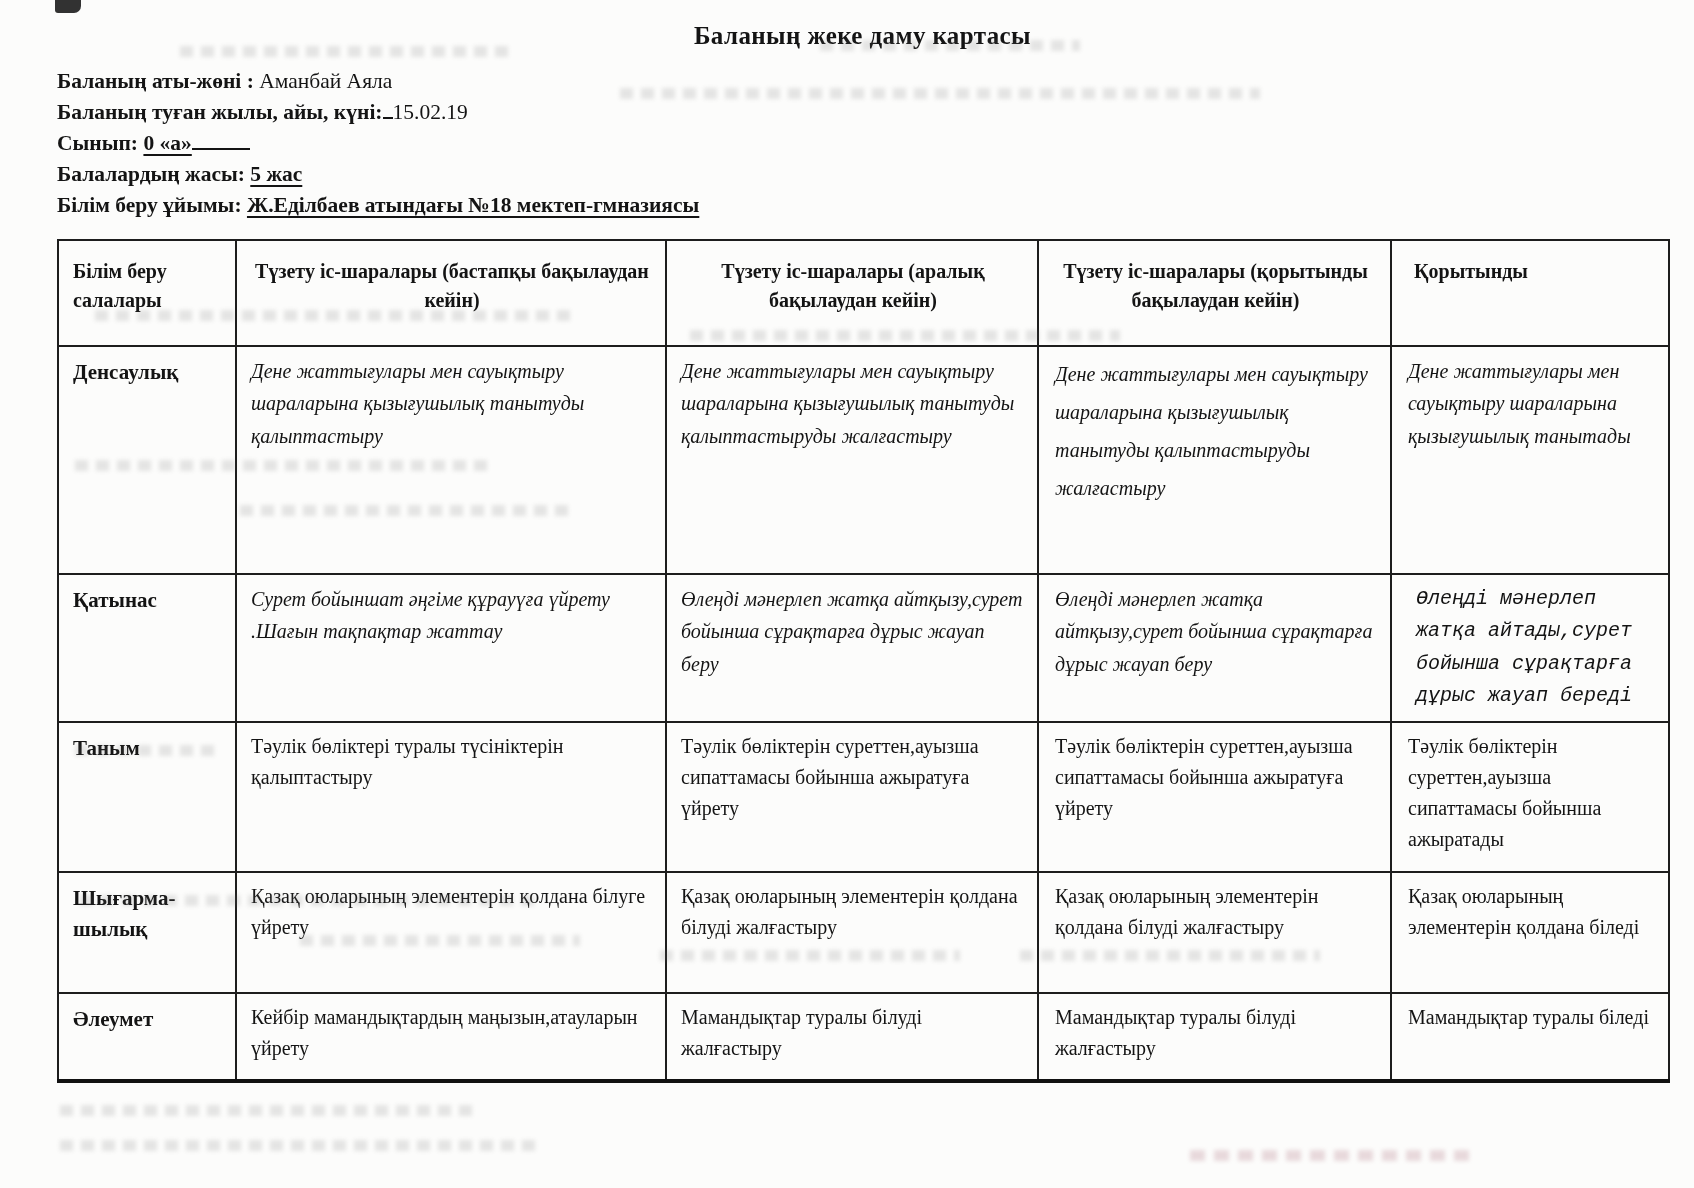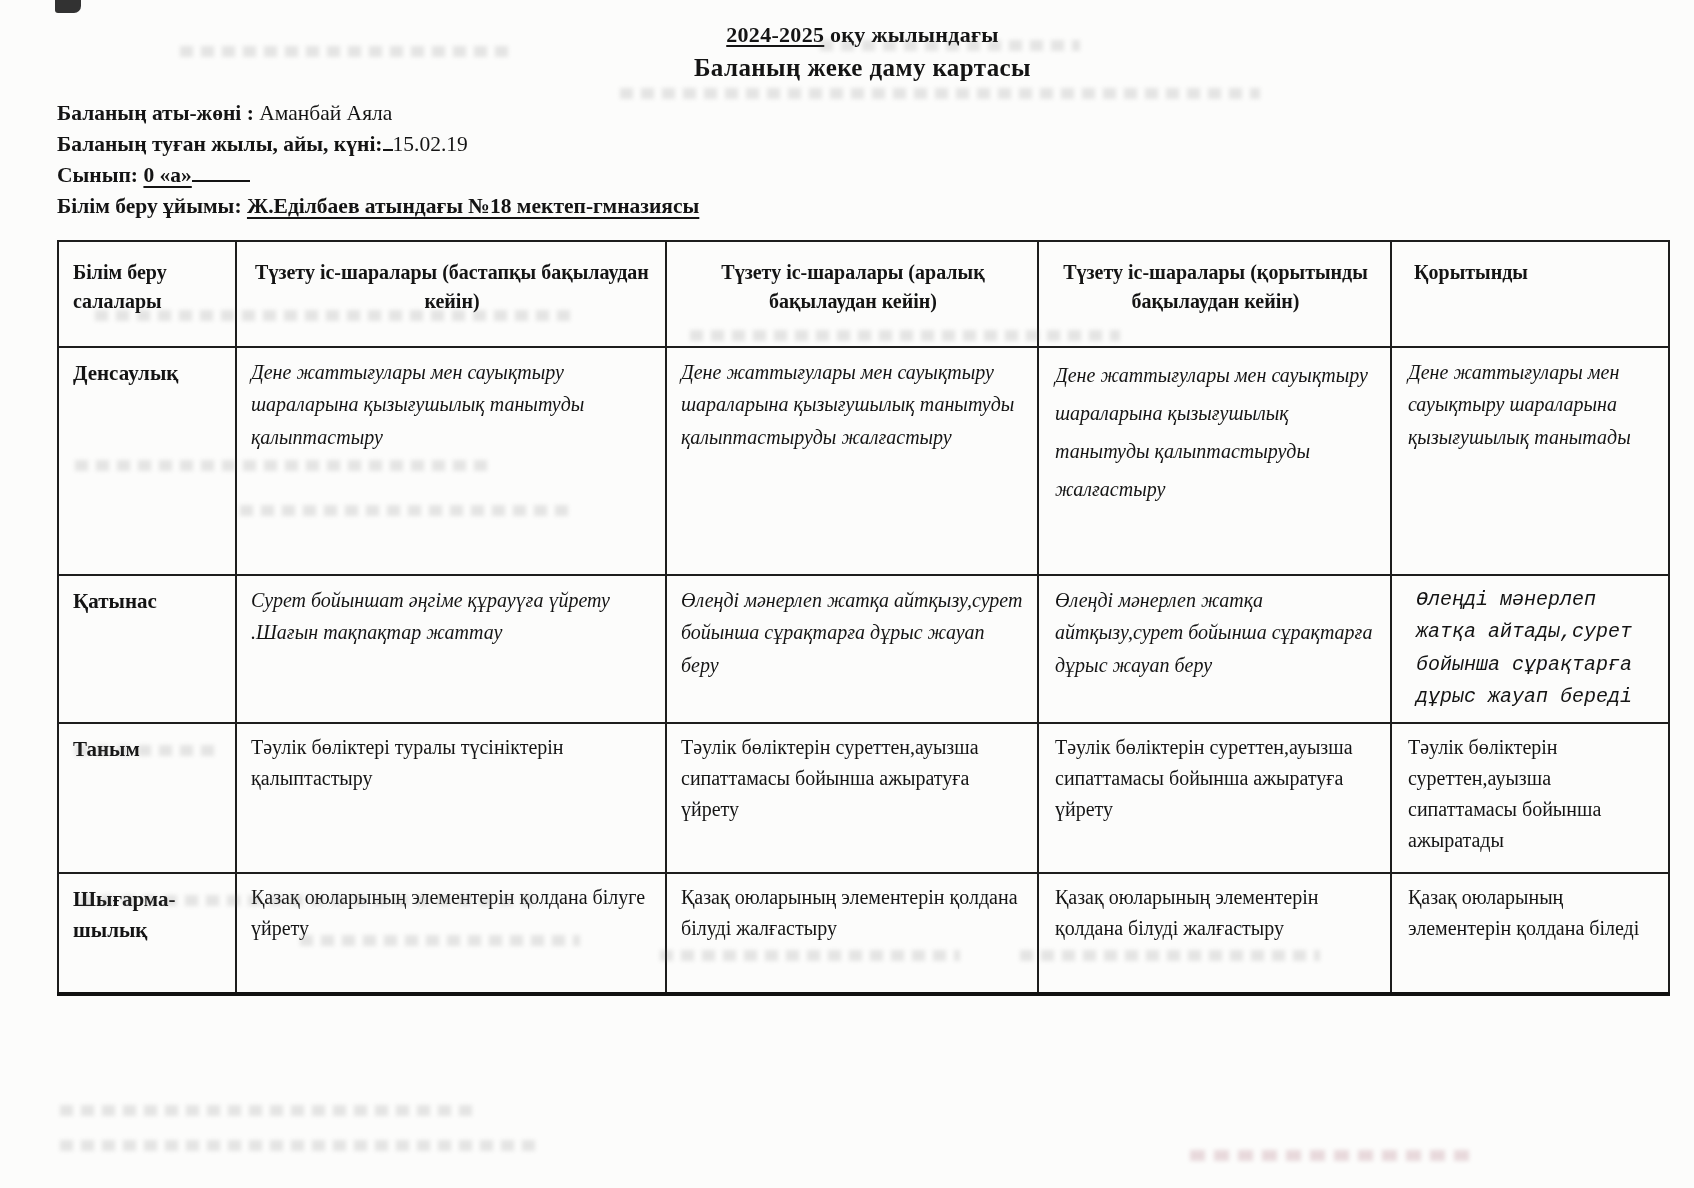--- a/index.html
+++ b/index.html
@@ -86,35 +86,38 @@
   <div class="ghost" style="left:75px; top:745px; width:140px;"></div>
   <div class="ghost" style="left:80px; top:895px; width:460px;"></div>
   <div class="ghost" style="left:300px; top:935px; width:280px;"></div>
   <div class="ghost" style="left:660px; top:950px; width:300px;"></div>
   <div class="ghost" style="left:1020px; top:950px; width:300px;"></div>
   <div class="ghost" style="left:60px; top:1105px; width:420px;"></div>
   <div class="ghost" style="left:60px; top:1140px; width:480px;"></div>
   <div class="ghost pink" style="left:1190px; top:1150px; width:280px;"></div>
 
   <div class="title-block">
-    <div class="title-line1"><span class="year">2024-2025</span><span> оқу жылындағы</span></div>
     <div class="title-line2">Баланың жеке даму картасы</div>
   </div>
 
   <div class="info-block">
     <div class="info-line">
       <span class="info-label">Баланың аты-жөні :</span>
       <span class="info-value">Аманбай Аяла</span>
     </div>
     <div class="info-line">
       <span class="info-label">Баланың туған жылы, айы, күні:</span><span class="u-gap"></span><span class="info-value">15.02.19</span>
     </div>
     <div class="info-line">
       <span class="info-label">Сынып:</span>
       <span class="info-value bold-underline">0 «а»</span><span class="u-tail"></span>
+    </div>
+    <div class="info-line">
+      <span class="info-label">Балалардың жасы:</span>
+      <span class="info-value bold-underline">5 жас</span>
     </div>
     <div class="info-line">
       <span class="info-label">Білім беру ұйымы:</span>
       <span class="info-value bold-underline">Ж.Еділбаев атындағы №18 мектеп-гмназиясы</span>
     </div>
   </div>
 
   <table class="dev-table">
     <colgroup>
       <col style="width:178px">
@@ -154,16 +157,23 @@
         <td class="content c3">Тәулік бөліктерін суреттен,ауызша сипаттамасы бойынша ажыратуға үйрету</td>
         <td class="content c4">Тәулік бөліктерін суреттен,ауызша сипаттамасы бойынша ажыратады</td>
       </tr>
       <tr class="style-upright row-shygarmashylyq" style="height:121px">
         <td class="category">Шығарма-шылық</td>
         <td class="content c1">Қазақ оюларының элементерін қолдана білуге үйрету</td>
         <td class="content c2">Қазақ оюларының элементерін қолдана білуді жалғастыру</td>
         <td class="content c3">Қазақ оюларының элементерін қолдана білуді жалғастыру</td>
         <td class="content c4">Қазақ оюларының элементерін қолдана біледі</td>
       </tr>
+      <tr class="style-upright row-aleumet" style="height:88px">
+        <td class="category">Әлеумет</td>
+        <td class="content c1">Кейбір мамандықтардың маңызын,атауларын үйрету</td>
+        <td class="content c2">Мамандықтар туралы білуді жалғастыру</td>
+        <td class="content c3">Мамандықтар туралы білуді жалғастыру</td>
+        <td class="content c4">Мамандықтар туралы біледі</td>
+      </tr>
     </tbody>
   </table>
 
 </div>
 
 </body></html>

